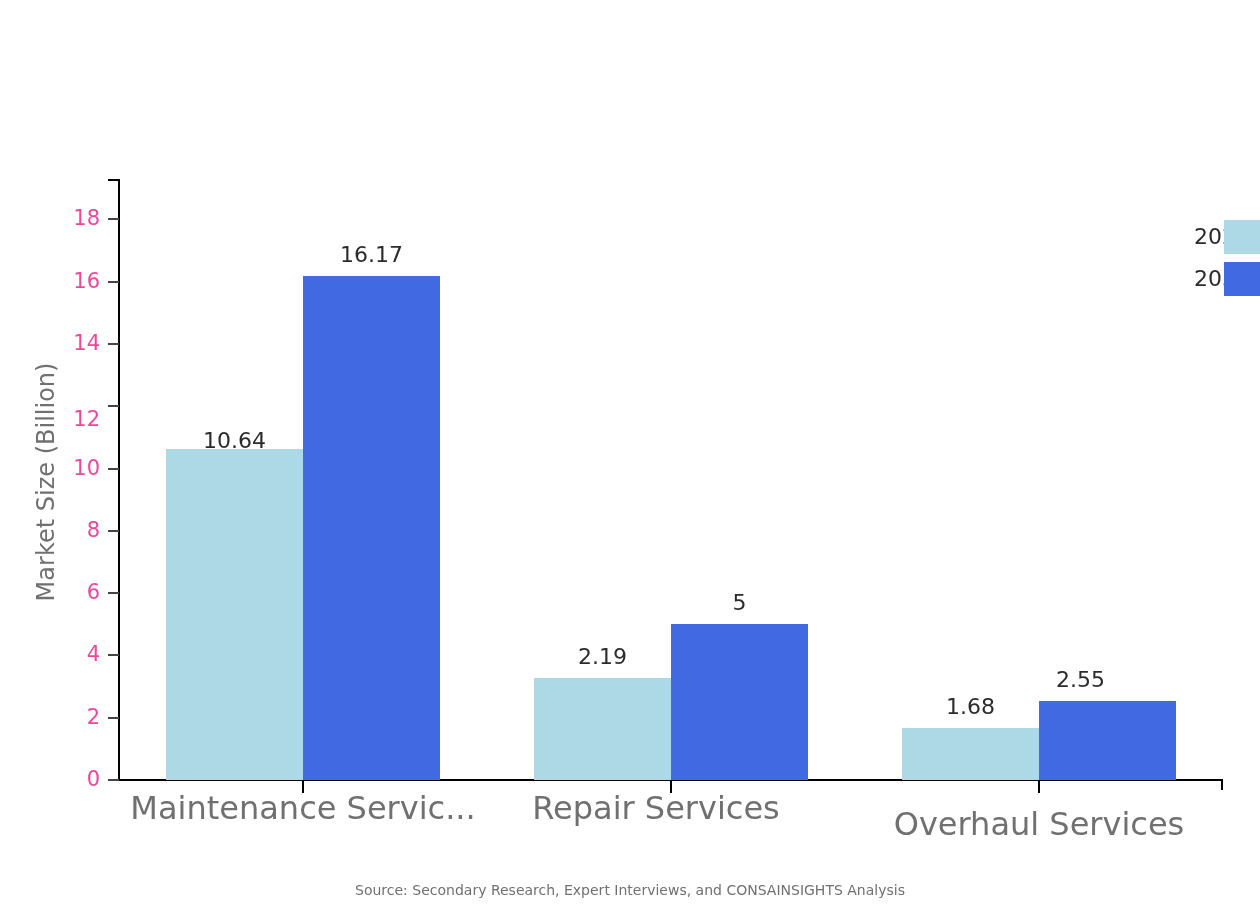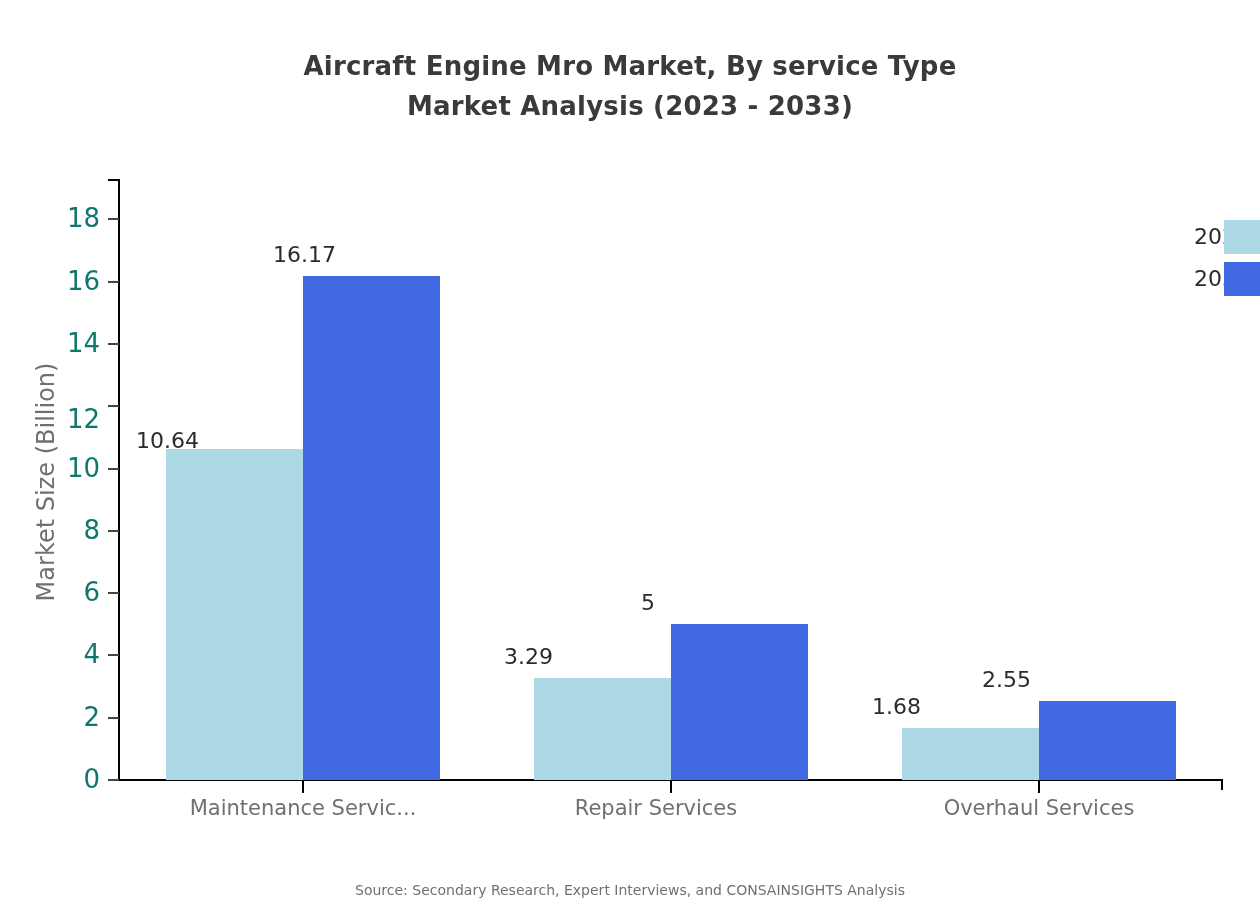--- a/index.html
+++ b/index.html
@@ -72,38 +72,38 @@
     position: absolute;
     left: 108px;
     width: 11px;
     height: 2px;
     background: #444444;
   }
   .ytick-label {
     position: absolute;
     right: 1160px; 
     text-align: right;
-    color: #0f766e;
-    font-size: 26px;
+    color: #ec4899;
+    font-size: 21px;
     line-height: 21px;
   }
 
   .xtick {
     position: absolute;
     top: 781px;
     width: 2px;
     height: 12px;
     background: #000000;
   }
   .xtick-label {
     position: absolute;
     top: 793px;
     text-align: center;
     color: #707070;
-    font-size: 21px;
+    font-size: 32px;
     line-height: 30px;
     white-space: nowrap;
   }
 
   .ylabel {
     position: absolute;
     left: -234px;
     top: 470px;
     width: 560px;
     text-align: center;
@@ -113,21 +113,21 @@
     line-height: 24px;
   }
 
   
   .bar {
     position: absolute;
     bottom: 140px; 
   }
   .bar-label {
     position: absolute;
-    text-align: left;
+    text-align: center;
     color: #2b2b2b;
     font-size: 22px;
     line-height: 22px;
     white-space: nowrap;
   }
 
   
   .legend-row {
     position: absolute;
     height: 34px;
@@ -159,24 +159,20 @@
     color: #707070;
     font-size: 14px;
     line-height: 28px;
   }
 </style>
 </head>
 <body>
 
 <div id="chart-root">
 
-  <div class="title-block">
-    <span class="title-line">Aircraft Engine Mro Market, By service Type</span>
-    <span class="title-line">Market Analysis (2023 - 2033)</span>
-  </div>
 
   <div class="axis-spine-y"></div>
   <div class="axis-cap-top"></div>
   <div class="axis-spine-x"></div>
   <div class="axis-cap-right"></div>
 
   <div class="ylabel">Market Size (Billion)</div>
 
   <div id="ytick-layer">
       <div class="ytick" style="top: 779px;"></div>
@@ -200,36 +196,36 @@
       <div class="ytick" style="top: 218.482px;"></div>
       <div class="ytick-label" style="left: 40px; width: 60px; top: 208.482px;">18</div>
     </div>
 
   <div id="bar-layer">
       <div class="bar" style="left: 166px; width: 137px; height: 331.328px; background: rgb(173, 216, 230);"></div>
       <div class="bar-label" style="left: 136px; width: 197px; top: 430px;">10.64</div>
       <div class="bar" style="left: 303px; width: 137px; height: 503.532px; background: rgb(65, 105, 225);"></div>
       <div class="bar-label" style="left: 273px; width: 197px; top: 244.468px;">16.17</div>
       <div class="bar" style="left: 534px; width: 137px; height: 102.45px; background: rgb(173, 216, 230);"></div>
-      <div class="bar-label" style="left: 504px; width: 197px; top: 645.55px;">3.29</div>
+      <div class="bar-label" style="left: 504px; width: 197px; top: 645.55px;">2.19</div>
       <div class="bar" style="left: 671px; width: 137px; height: 155.699px; background: rgb(65, 105, 225);"></div>
       <div class="bar-label" style="left: 641px; width: 197px; top: 592.301px;">5</div>
       <div class="bar" style="left: 902px; width: 137px; height: 52.315px; background: rgb(173, 216, 230);"></div>
       <div class="bar-label" style="left: 872px; width: 197px; top: 695.685px;">1.68</div>
       <div class="bar" style="left: 1039px; width: 137px; height: 79.4067px; background: rgb(65, 105, 225);"></div>
       <div class="bar-label" style="left: 982px; width: 197px; top: 668.593px;">2.55</div>
     </div>
 
   <div id="xtick-layer">
       <div class="xtick" style="left: 302px;"></div>
       <div class="xtick-label" style="left: 103px; width: 400px;">Maintenance Servic...</div>
       <div class="xtick" style="left: 670px;"></div>
       <div class="xtick-label" style="left: 456px; width: 400px;">Repair Services</div>
       <div class="xtick" style="left: 1038px;"></div>
-      <div class="xtick-label" style="left: 839px; width: 400px;">Overhaul Services</div>
+      <div class="xtick-label" style="left: 839px; width: 400px; margin-top: 16px;">Overhaul Services</div>
     </div>
 
   <div id="legend-layer">
       <div class="legend-row" style="left: 0px; top: 220px; width: 1284px;">
         <span class="legend-text">2023</span>
         <span class="legend-swatch" style="background: rgb(173, 216, 230);"></span>
       </div>
       <div class="legend-row" style="left: 0px; top: 262px; width: 1284px;">
         <span class="legend-text">2033</span>
         <span class="legend-swatch" style="background: rgb(65, 105, 225);"></span>

